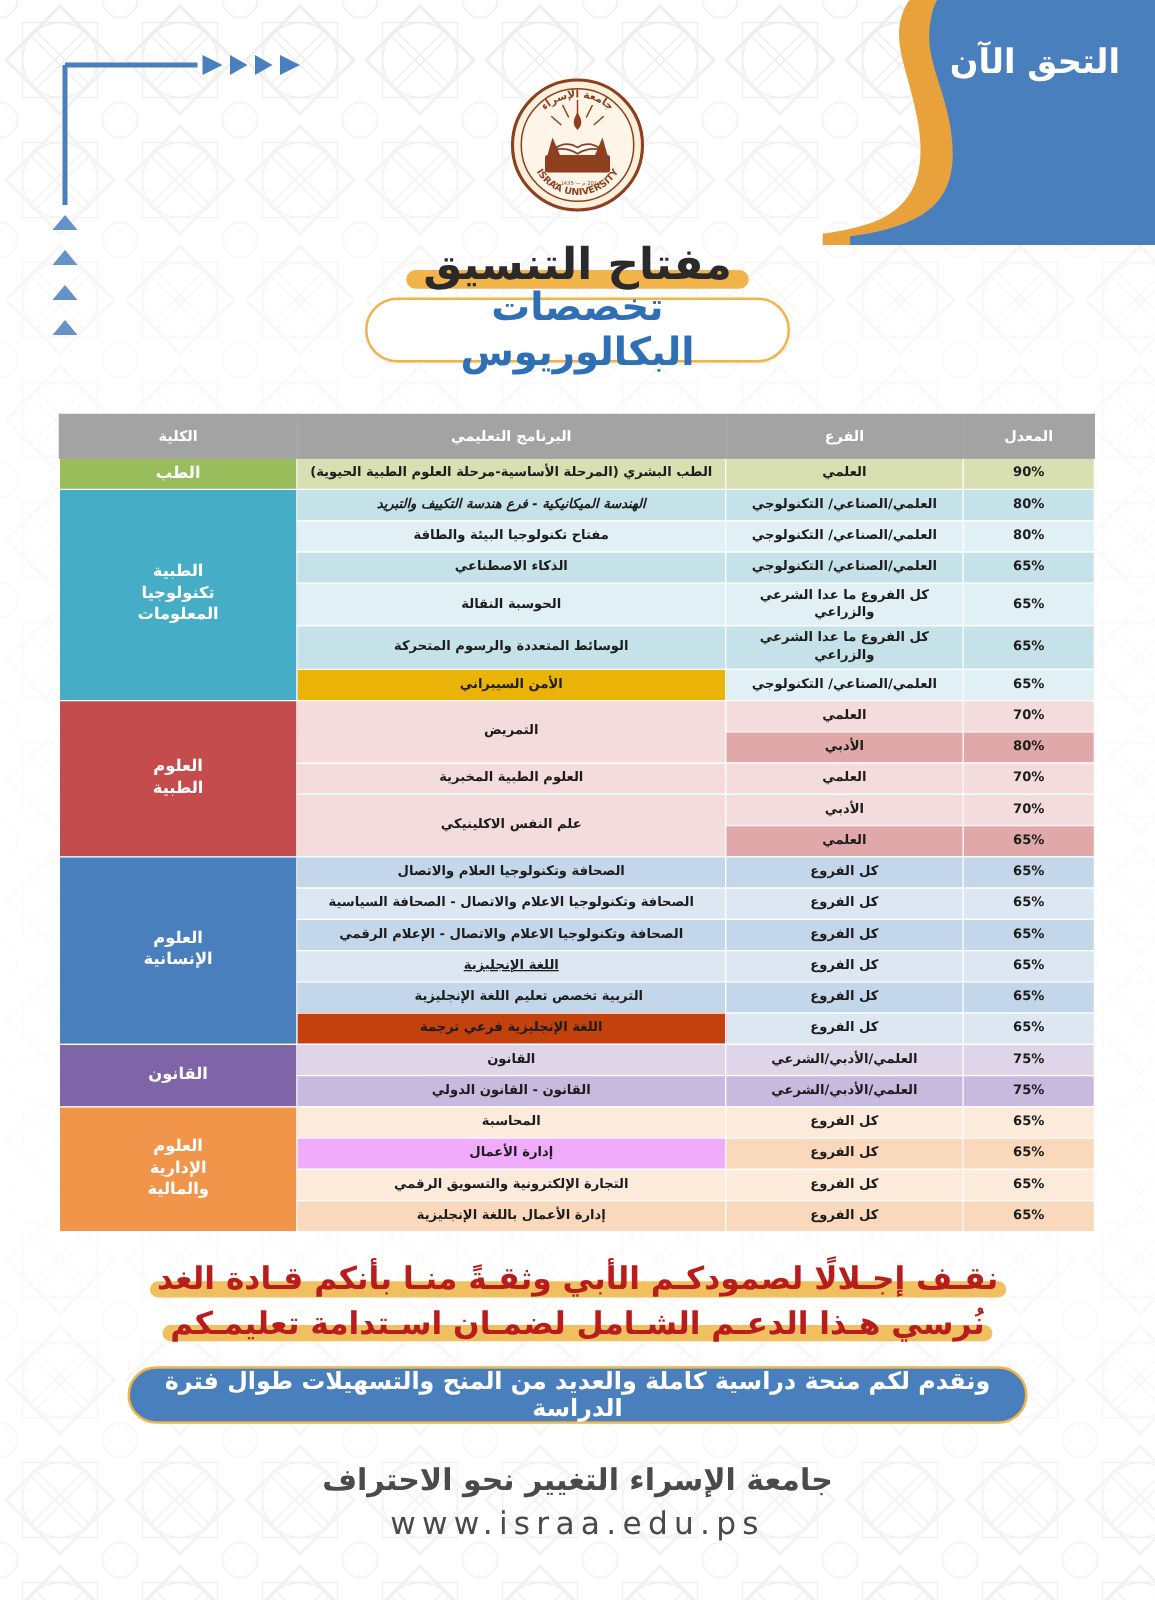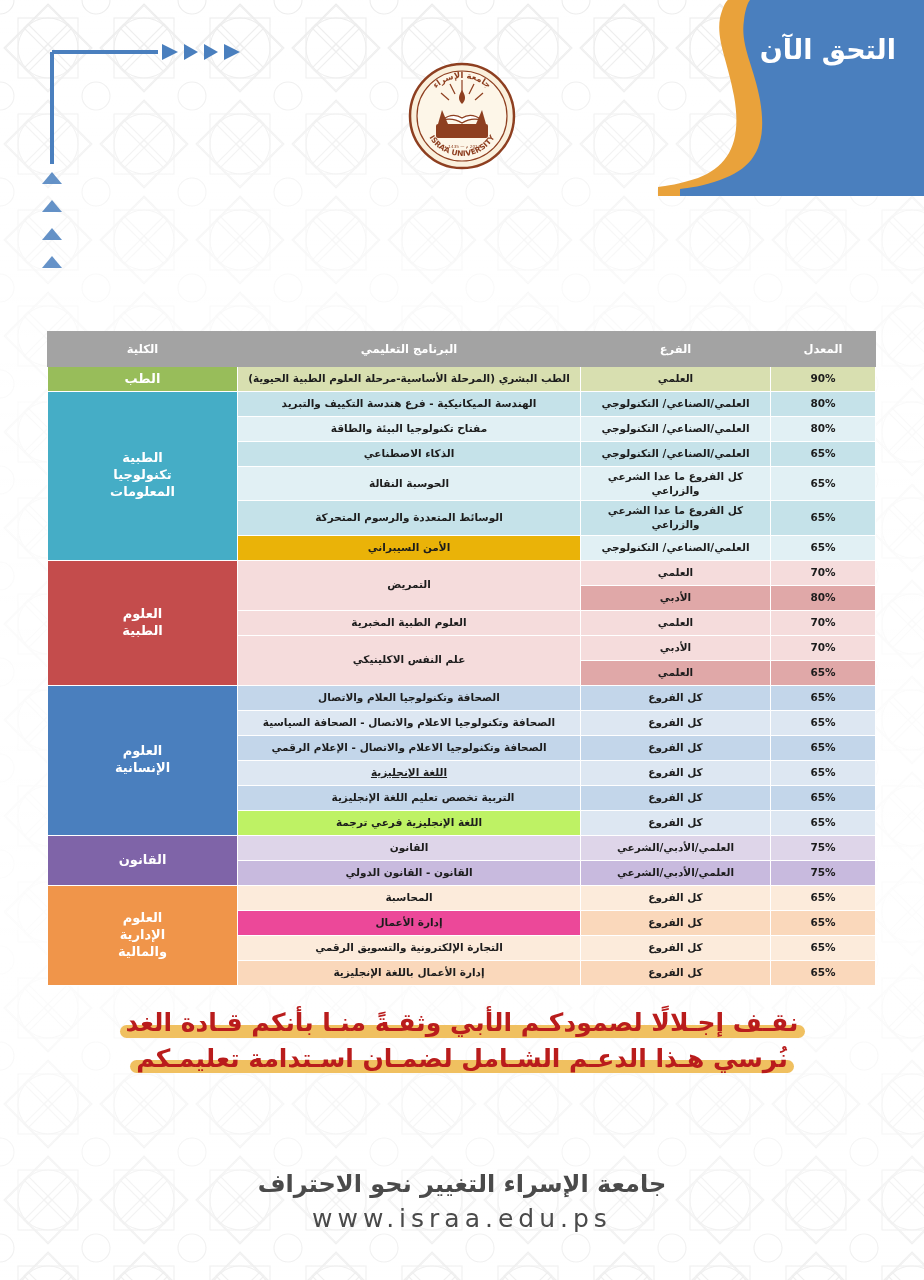--- a/index.html
+++ b/index.html
@@ -315,20 +315,29 @@
       </text>
 
       <path id="arcBot" d="M 16 56 A 38 38 0 0 0 92 56" fill="none"></path>
       <text font-size="7.5" fill="#8e3f20" font-weight="bold" font-family="'DejaVu Sans', sans-serif">
         <textPath href="#arcBot" startOffset="50%" text-anchor="middle">ISRAA UNIVERSITY</textPath>
       </text>
       <text x="54" y="86" font-size="4.2" fill="#8e3f20" text-anchor="middle" font-family="'DejaVu Sans', sans-serif">2014 م — 1435 هـ</text>
     </svg>
   </div>
 
+  <div>
+    <div class="title-main">
+      <span class="title-highlight"></span>
+      <span>مفتاح التنسيق</span>
+    </div>
+    <div class="title-pill">
+      <span>تخصصات البكالوريوس</span>
+    </div>
+  </div>
 </div>
 
 <div class="table-zone">
   <table class="programs">
     <colgroup>
       <col class="c-avg">
         <col class="c-branch">
         <col class="c-prog">
         <col class="c-fac">
     </colgroup>
@@ -345,21 +354,21 @@
           <td class="avg" style="background: rgb(216, 223, 176);">90%</td>
           <td class="branch" style="background: rgb(216, 223, 176);">العلمي</td>
           <td class="prog" style="background: rgb(216, 223, 176);">الطب البشري (المرحلة الأساسية-مرحلة العلوم الطبية الحيوية)</td>
           <td class="faculty" rowspan="1" style="background: rgb(152, 189, 90);">
             <div>الطب</div>
           </td>
         </tr>
         <tr>
           <td class="avg" style="background: rgb(197, 226, 233);">80%</td>
           <td class="branch" style="background: rgb(197, 226, 233);">العلمي/الصناعي/ التكنولوجي</td>
-          <td class="prog" style="background: rgb(197, 226, 233);">الهندسة الميكانيكية - فرع هندسة التكييف والتبريد</td>
+          <td class="prog" style="background: rgb(197, 226, 233); font-style: italic;">الهندسة الميكانيكية - فرع هندسة التكييف والتبريد</td>
           <td class="faculty" rowspan="6" style="background: rgb(69, 173, 198);">
             <div>الطبية</div>
             <div>تكنولوجيا</div>
             <div>المعلومات</div>
           </td>
         </tr>
         <tr>
           <td class="avg" style="background: rgb(225, 240, 244);">80%</td>
           <td class="branch" style="background: rgb(225, 240, 244);">العلمي/الصناعي/ التكنولوجي</td>
           <td class="prog" style="background: rgb(225, 240, 244);">مفتاح تكنولوجيا البيئة والطاقة</td>
@@ -436,21 +445,21 @@
           <td class="prog" style="background: rgb(221, 231, 242); text-decoration: underline;">اللغة الإنجليزية</td>
         </tr>
         <tr>
           <td class="avg" style="background: rgb(195, 214, 234);">65%</td>
           <td class="branch" style="background: rgb(195, 214, 234);">كل الفروع</td>
           <td class="prog" style="background: rgb(195, 214, 234); padding-left: 32px;">التربية تخصص تعليم اللغة الإنجليزية</td>
         </tr>
         <tr>
           <td class="avg" style="background: rgb(221, 231, 242);">65%</td>
           <td class="branch" style="background: rgb(221, 231, 242);">كل الفروع</td>
-          <td class="prog" style="background: #bef264;">اللغة الإنجليزية فرعي ترجمة</td>
+          <td class="prog" style="background: #c2410c;">اللغة الإنجليزية فرعي ترجمة</td>
         </tr>
         <tr>
           <td class="avg" style="background: rgb(222, 213, 233);">75%</td>
           <td class="branch" style="background: rgb(222, 213, 233);">العلمي/الأدبي/الشرعي</td>
           <td class="prog" style="background: rgb(222, 213, 233);">القانون</td>
           <td class="faculty" rowspan="2" style="background: rgb(127, 100, 168);">
             <div>القانون</div>
           </td>
         </tr>
         <tr>
@@ -464,21 +473,21 @@
           <td class="prog" style="background: rgb(252, 235, 219);">المحاسبة</td>
           <td class="faculty" rowspan="4" style="background: rgb(240, 149, 74);">
             <div>العلوم</div>
             <div>الإدارية</div>
             <div>والمالية</div>
           </td>
         </tr>
         <tr>
           <td class="avg" style="background: rgb(250, 216, 187);">65%</td>
           <td class="branch" style="background: rgb(250, 216, 187);">كل الفروع</td>
-          <td class="prog" style="background: #ec4899;">إدارة الأعمال</td>
+          <td class="prog" style="background: #f0abfc;">إدارة الأعمال</td>
         </tr>
         <tr>
           <td class="avg" style="background: rgb(252, 235, 219);">65%</td>
           <td class="branch" style="background: rgb(252, 235, 219);">كل الفروع</td>
           <td class="prog" style="background: rgb(252, 235, 219);">التجارة الإلكترونية والتسويق الرقمي</td>
         </tr>
         <tr>
           <td class="avg" style="background: rgb(250, 216, 187);">65%</td>
           <td class="branch" style="background: rgb(250, 216, 187);">كل الفروع</td>
           <td class="prog" style="background: rgb(250, 216, 187);">إدارة الأعمال باللغة الإنجليزية</td>
@@ -489,18 +498,21 @@
 
 <div class="slogans">
   <div class="slogan-line">
     <span class="hl"></span>
     <span>نقـف إجـلالًا لصمودكـم الأبي وثقـةً منـا بأنكم قـادة الغد</span>
   </div><br>
   <div class="slogan-line">
     <span class="hl"></span>
     <span>نُرسي هـذا الدعـم الشـامل لضمـان اسـتدامة تعليمـكم</span>
   </div>
+  <div class="cta-pill">
+    <span>ونقدم لكم منحة دراسية كاملة والعديد من المنح والتسهيلات طوال فترة الدراسة</span>
+  </div>
 </div>
 
 <div class="brand">
   <div class="brand-name">جامعة الإسراء التغيير نحو الاحتراف</div>
   <div class="brand-url">www.israa.edu.ps</div>
 </div>
 
 </body></html>

